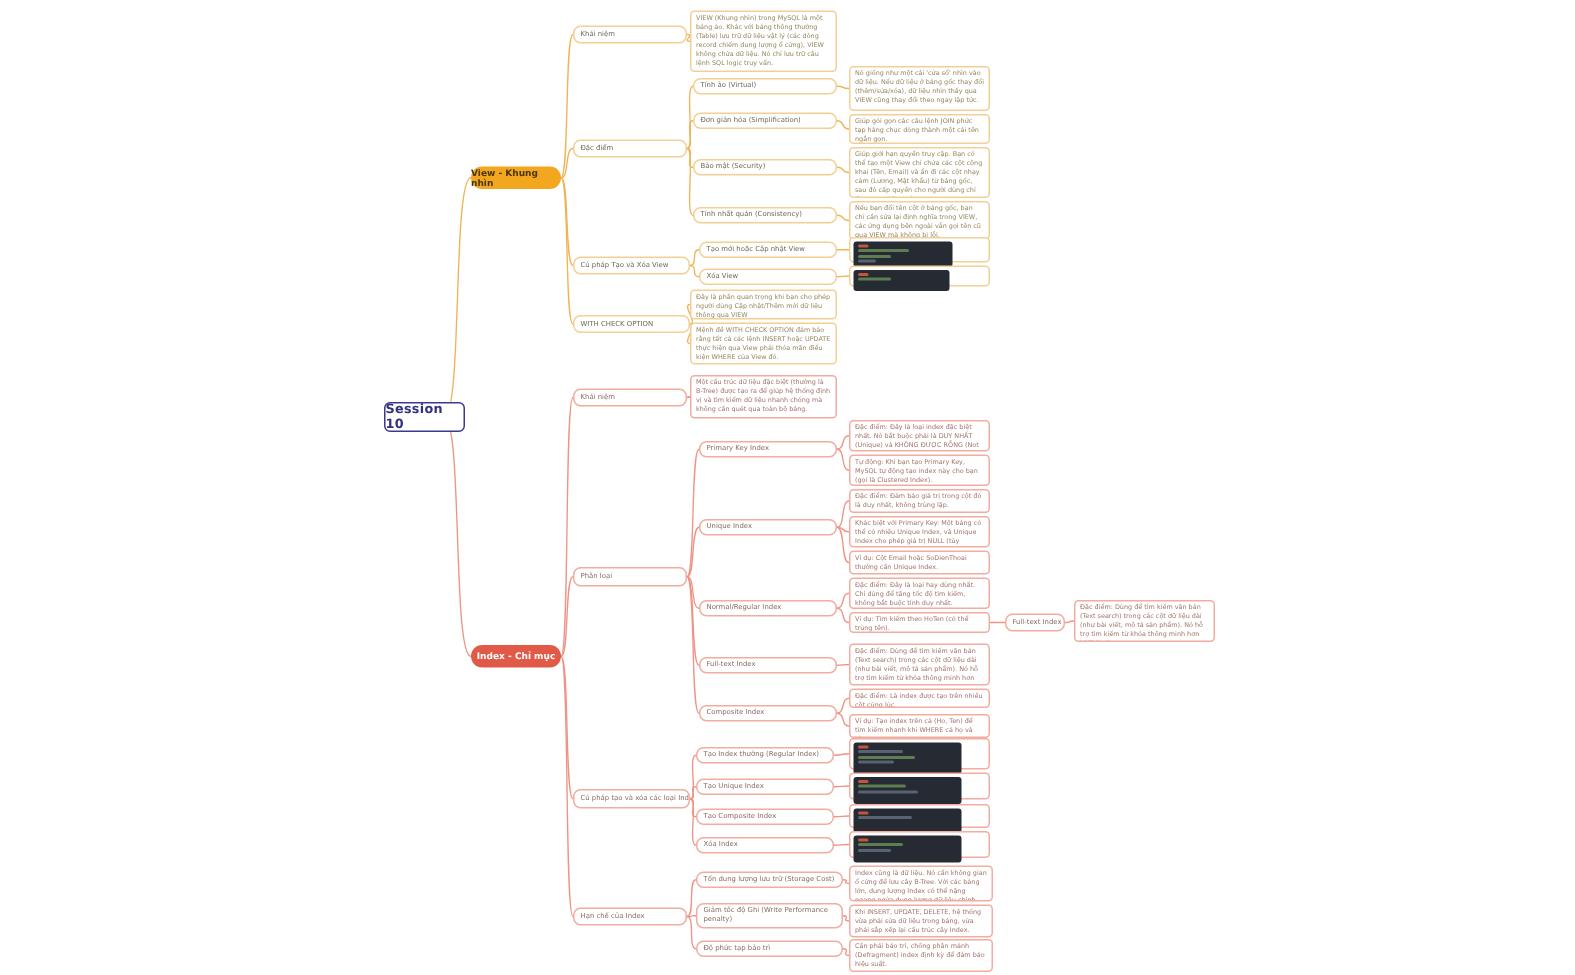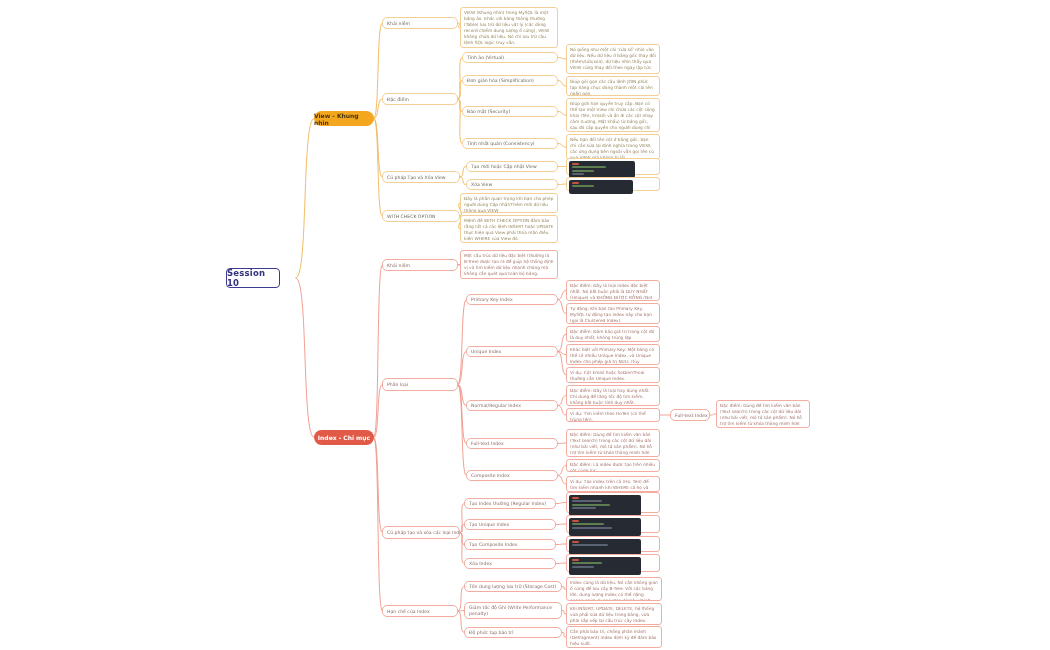--- a/index.html
+++ b/index.html
@@ -83,21 +83,21 @@
       <path d="M 460 532.5 C 465.6 532.5, 458.4 563.5, 464 563.5" fill="none" stroke="#ee9486" stroke-width="0.9" stroke-linecap="round"></path>
       <path d="M 556 563.5 C 563 563.5, 559 563, 566 563" fill="none" stroke="#ee9486" stroke-width="0.9" stroke-linecap="round"></path>
       <path d="M 374 437.5 C 379.6 437.5, 376.4 611, 382 611" fill="none" stroke="#ee9486" stroke-width="0.9" stroke-linecap="round"></path>
       <path d="M 458 611 C 463.6 611, 458.4 586.5, 464 586.5" fill="none" stroke="#ee9486" stroke-width="0.9" stroke-linecap="round"></path>
       <path d="M 562 586.5 C 567.6 586.5, 560.4 589, 566 589" fill="none" stroke="#ee9486" stroke-width="0.9" stroke-linecap="round"></path>
       <path d="M 458 611 C 463.6 611, 458.4 610.5, 464 610.5" fill="none" stroke="#ee9486" stroke-width="0.9" stroke-linecap="round"></path>
       <path d="M 562 610.5 C 567.6 610.5, 560.4 614, 566 614" fill="none" stroke="#ee9486" stroke-width="0.9" stroke-linecap="round"></path>
       <path d="M 458 611 C 463.6 611, 458.4 632.5, 464 632.5" fill="none" stroke="#ee9486" stroke-width="0.9" stroke-linecap="round"></path>
       <path d="M 562 632.5 C 567.6 632.5, 560.4 637, 566 637" fill="none" stroke="#ee9486" stroke-width="0.9" stroke-linecap="round"></path>
     </svg>
-<div class="node root" style="left: 226px; top: 268px; width: 54px; height: 20px;">Session 10</div>
+<div class="node root" style="left: 256px; top: 268px; width: 54px; height: 20px;">Session 10</div>
     <div class="node branch v" style="left: 314px; top: 111px; width: 60px; height: 15px;">View - Khung nhìn</div>
     <div class="node pill v" style="left: 382px; top: 17px; width: 76px; height: 12px;">Khái niệm</div>
     <div class="node desc v" style="left: 460px; top: 7px; width: 98px; height: 41px;">VIEW (Khung nhìn) trong MySQL là một bảng ảo. Khác với bảng thông thường (Table) lưu trữ dữ liệu vật lý (các dòng record chiếm dung lượng ổ cứng), VIEW không chứa dữ liệu. Nó chỉ lưu trữ câu lệnh SQL logic truy vấn.</div>
     <div class="node pill v" style="left: 382px; top: 93px; width: 76px; height: 12px;">Đặc điểm</div>
     <div class="node pill v" style="left: 462px; top: 52px; width: 96px; height: 11px;">Tính ảo (Virtual)</div>
     <div class="node desc v" style="left: 566px; top: 44px; width: 94px; height: 30px;">Nó giống như một cái 'cửa sổ' nhìn vào dữ liệu. Nếu dữ liệu ở bảng gốc thay đổi (thêm/sửa/xóa), dữ liệu nhìn thấy qua VIEW cũng thay đổi theo ngay lập tức.</div>
     <div class="node pill v" style="left: 462px; top: 75px; width: 96px; height: 11px;">Đơn giản hóa (Simplification)</div>
     <div class="node desc v" style="left: 566px; top: 76px; width: 94px; height: 20px;">Giúp gói gọn các câu lệnh JOIN phức tạp hàng chục dòng thành một cái tên ngắn gọn.</div>
     <div class="node pill v" style="left: 462px; top: 106px; width: 96px; height: 11px;">Bảo mật (Security)</div>
     <div class="node desc v" style="left: 566px; top: 98px; width: 94px; height: 34px;">Giúp giới hạn quyền truy cập. Bạn có thể tạo một View chỉ chứa các cột công khai (Tên, Email) và ẩn đi các cột nhạy cảm (Lương, Mật khẩu) từ bảng gốc, sau đó cấp quyền cho người dùng chỉ được xem View này.</div>

